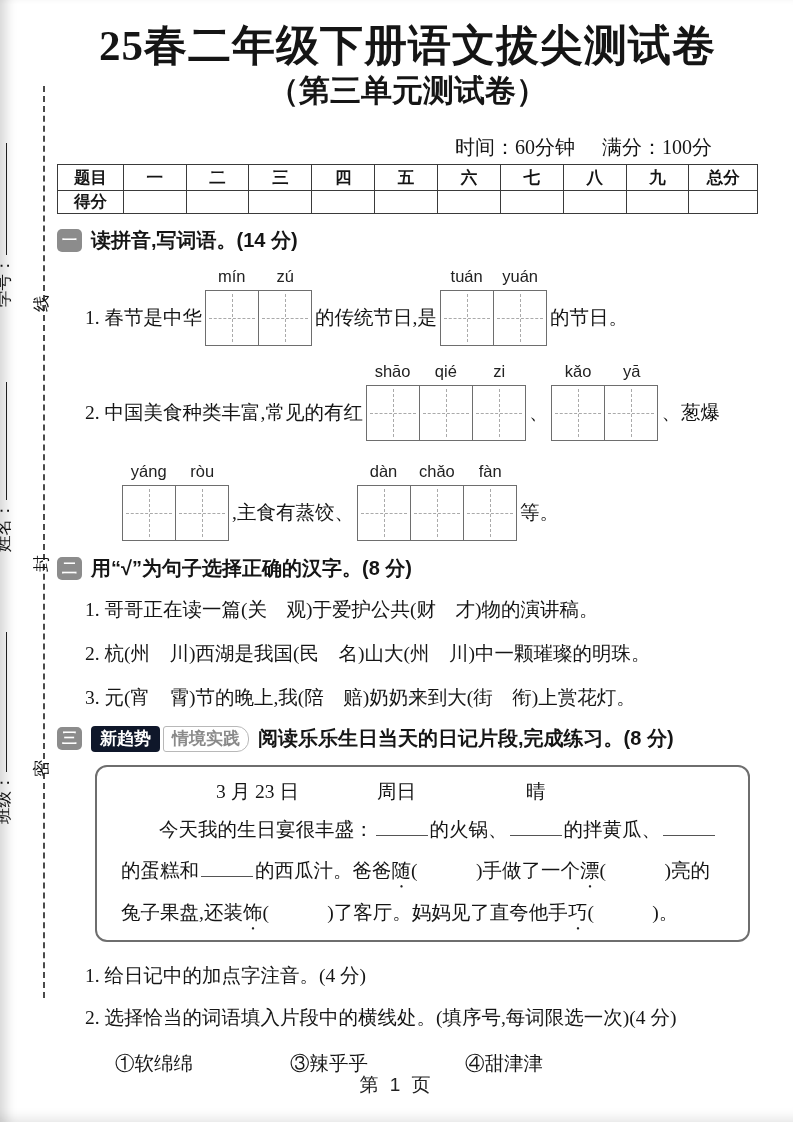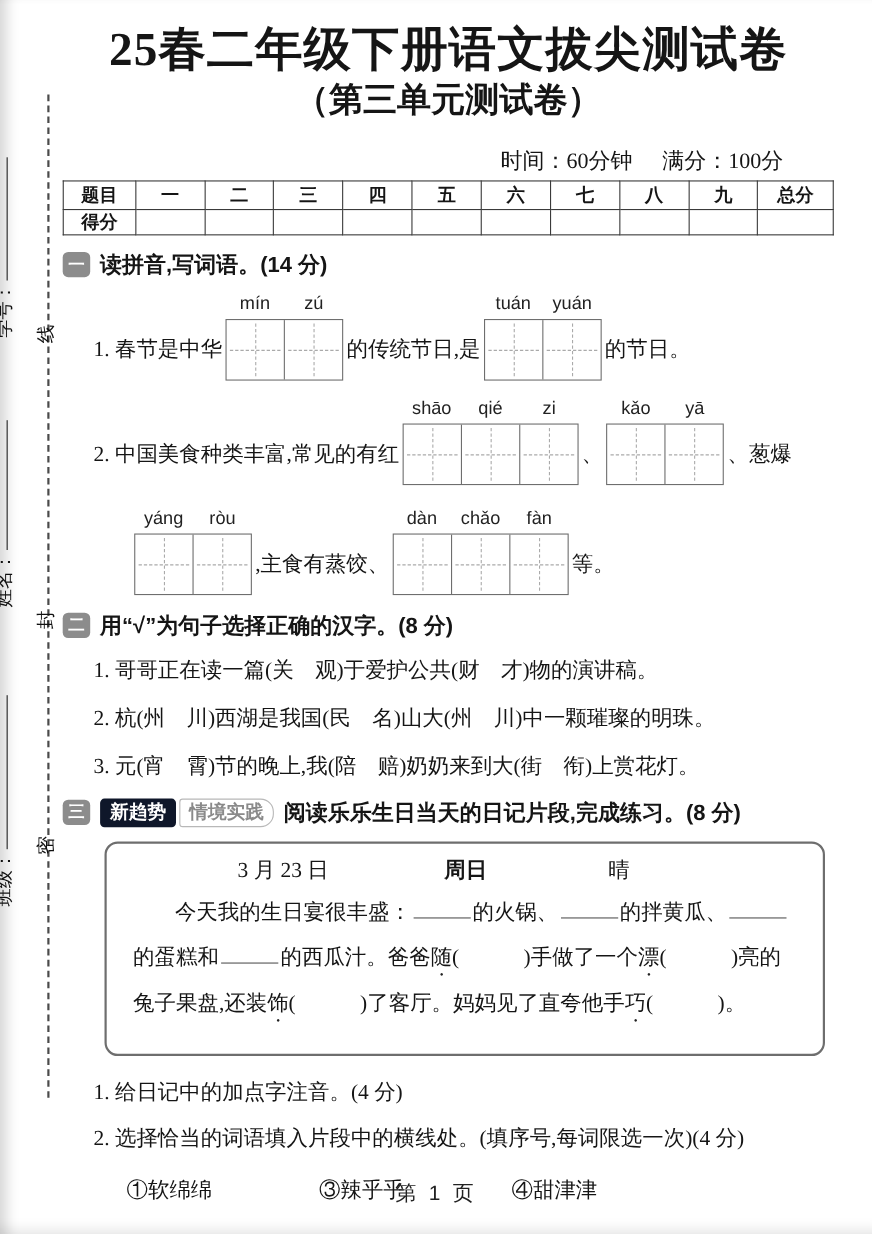--- a/index.html
+++ b/index.html
@@ -68,23 +68,23 @@
   .cell:first-child { border-left:none; }
   .cell::before { content:""; position:absolute; top:3px; bottom:3px; left:50%;
     border-left:1.5px dashed #aaa; }
   .cell::after { content:""; position:absolute; left:3px; right:3px; top:50%;
     border-top:1.5px dashed #aaa; }
 
   .s2items { margin:6px 0 0 28px; }
   .s2item { font-size:19.5px; line-height:44px; white-space:nowrap; }
 
   .diary { margin:13px 8px 0 38px; border:2px solid #6e6e6e; border-radius:12px;
-    padding:8px 24px 24px; }
+    padding:8px 24px 6px; }
   .diary-head { display:flex; font-size:19.5px; line-height:34px; padding-left:95px; }
-  .dh2 { margin-left:105px;font-weight:bold; } .dh3 { margin-left:110px; }
+  .dh2 { margin-left:78px; } .dh3 { margin-left:110px; }
   .dline { font-size:19.5px; line-height:41px; white-space:nowrap; }
   .indent { text-indent:38px; }
   .blank { display:inline-block; width:52px; height:2px; margin:0 2px;
     border-bottom:1.5px solid #555; }
   .dotted { -webkit-text-emphasis:filled dot #222; -webkit-text-emphasis-position:under right;
     text-emphasis:filled dot #222; text-emphasis-position:under right; }
 
   .qline { margin:16px 0 0 28px; font-size:19.5px; line-height:26px; white-space:nowrap; }
   .qline.first { margin-top:21px; }
   .opts { display:flex; margin:19px 0 0 58px; }

